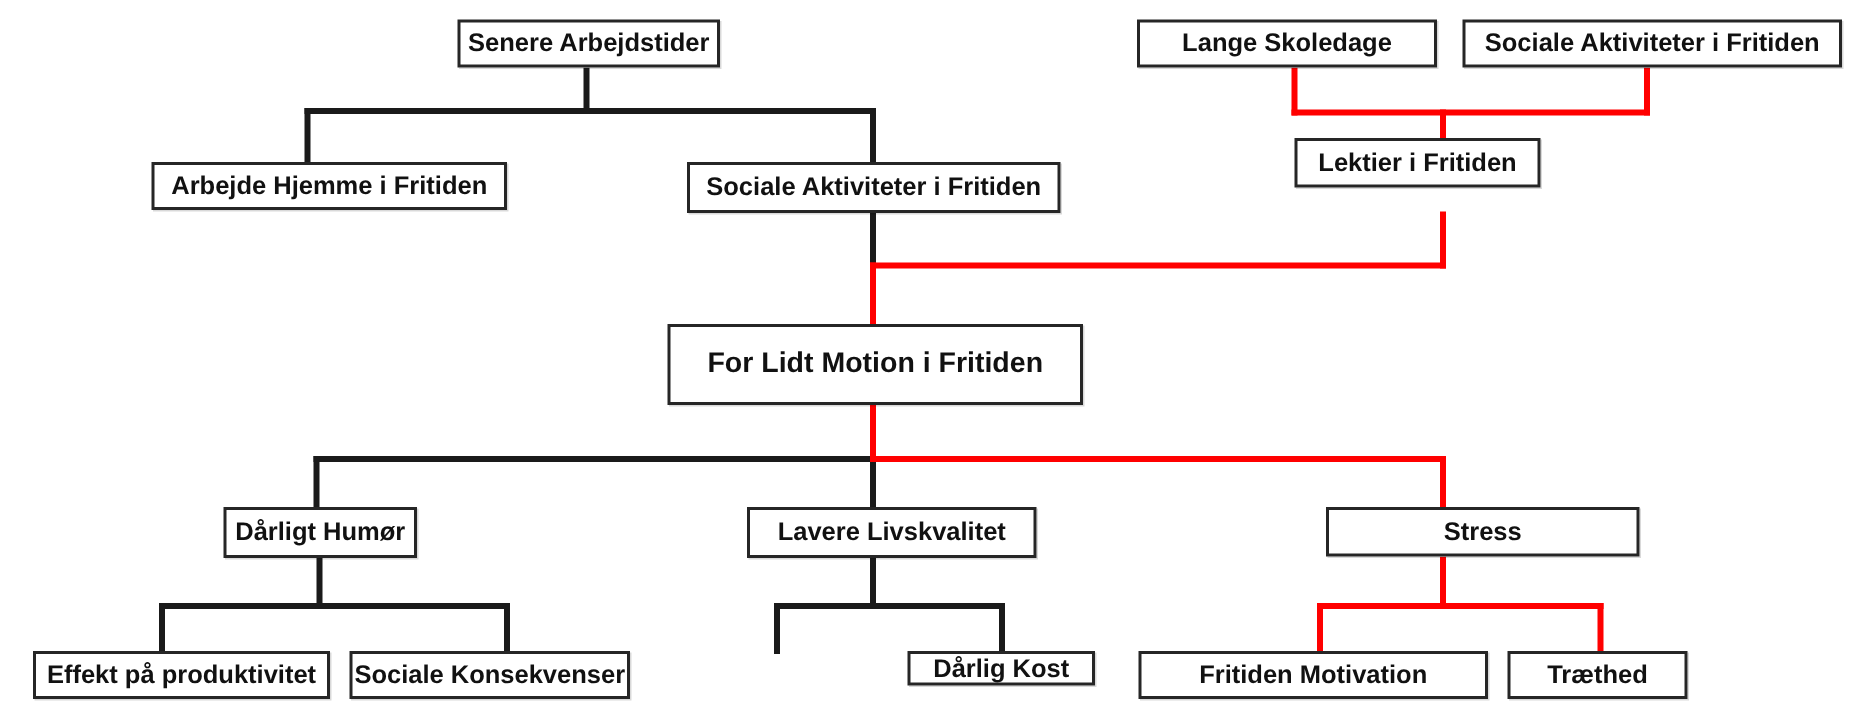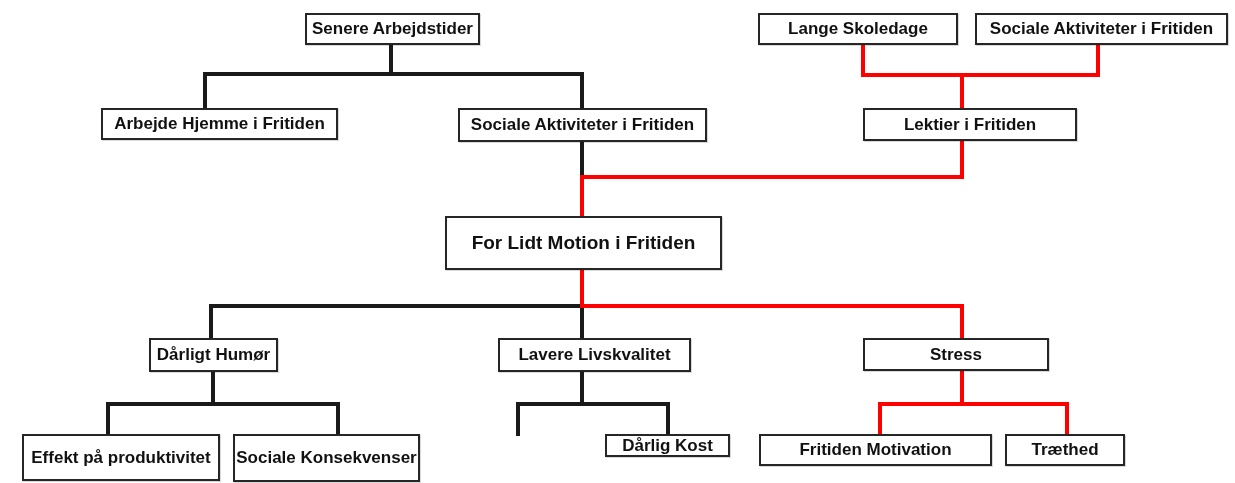--- a/index.html
+++ b/index.html
@@ -81,27 +81,27 @@
   <div class="ln red" style="left:878px;top:402px;width:191px;height:4px"></div>
   <div class="ln red" style="left:878px;top:402px;width:4px;height:34px"></div>
   <div class="ln red" style="left:1065px;top:402px;width:4px;height:34px"></div>
 
   <div class="node" style="left:305px;top:13px;width:175px;height:32px">Senere Arbejdstider</div>
   <div class="node" style="left:758px;top:13px;width:200px;height:32px">Lange Skoledage</div>
   <div class="node" style="left:975px;top:13px;width:253px;height:32px">Sociale Aktiviteter i Fritiden</div>
 
   <div class="node" style="left:101px;top:108px;width:237px;height:32px">Arbejde Hjemme i Fritiden</div>
   <div class="node" style="left:458px;top:108px;width:249px;height:34px">Sociale Aktiviteter i Fritiden</div>
-  <div class="node" style="left:863px;top:108px;width:214px;height:33px">Lektier i Fritiden</div>
+  <div class="node" style="left:863px;top:92px;width:164px;height:33px">Lektier i Fritiden</div>
 
   <div class="node big" style="left:445px;top:216px;width:277px;height:54px">For Lidt Motion i Fritiden</div>
 
   <div class="node" style="left:149px;top:338px;width:129px;height:34px">Dårligt Humør</div>
   <div class="node" style="left:498px;top:338px;width:193px;height:34px">Lavere Livskvalitet</div>
-  <div class="node" style="left:863px;top:338px;width:186px;height:33px">Stress</div>
+  <div class="node" style="left:884px;top:338px;width:209px;height:33px">Stress</div>
 
-  <div class="node" style="left:22px;top:434px;width:198px;height:47px">Effekt på produktivitet</div>
-  <div class="node" style="left:233px;top:434px;width:187px;height:48px">Sociale Konsekvenser</div>
+  <div class="node" style="left:22px;top:434px;width:198px;height:32px">Effekt på produktivitet</div>
+  <div class="node" style="left:233px;top:434px;width:187px;height:32px">Sociale Konsekvenser</div>
   <div class="node" style="left:605px;top:434px;width:125px;height:23px">Dårlig Kost</div>
   <div class="node" style="left:759px;top:434px;width:233px;height:32px">Fritiden Motivation</div>
   <div class="node" style="left:1005px;top:434px;width:120px;height:32px">Træthed</div>
 
 </div>
 
 </body></html>

